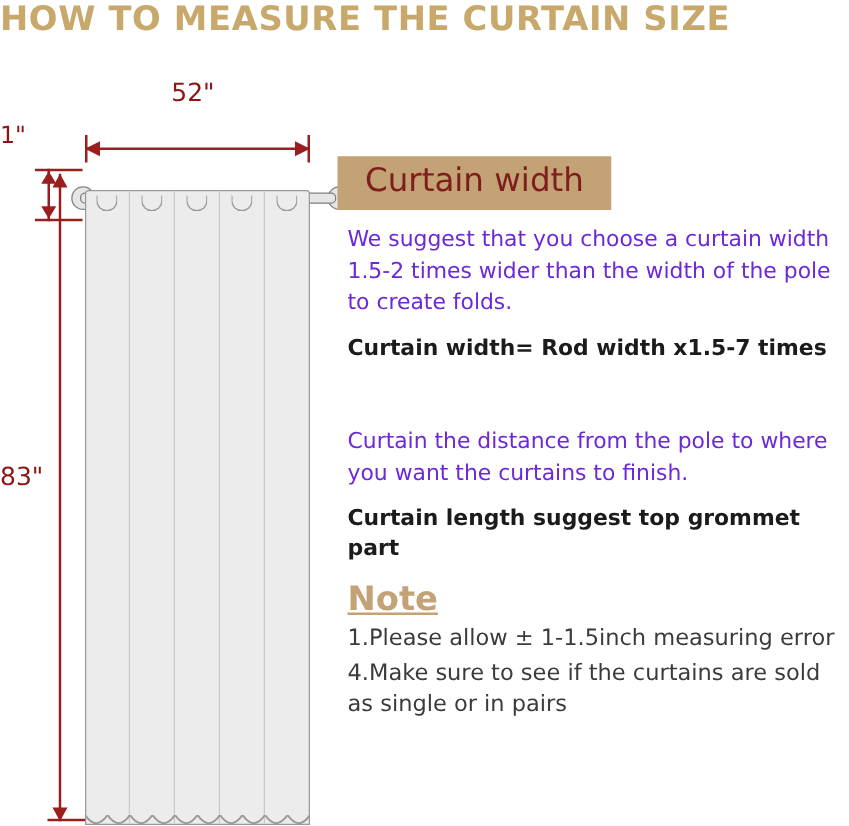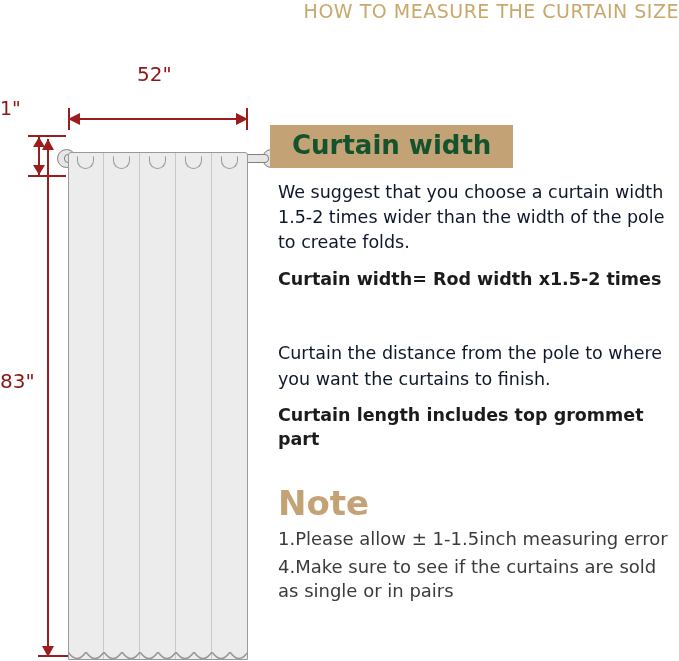--- a/index.html
+++ b/index.html
@@ -20,23 +20,23 @@
     width: 679px;
     height: 661px;
   }
 
   
   .title {
     position: absolute;
     left: 0;
     top: 0;
     width: 679px;
-    text-align: right;
-    font-size: 19px;
-    font-weight: normal;
+    text-align: left;
+    font-size: 27px;
+    font-weight: bold;
     letter-spacing: 0.5px;
     color: #c8a86b;
     font-family: "DejaVu Sans", "Liberation Sans", sans-serif;
     white-space: nowrap;
   }
 
   
   .diagram {
     position: absolute;
     left: 0;
@@ -242,52 +242,53 @@
   .content {
     position: absolute;
     left: 270px;
     top: 125px;
     width: 409px;
   }
 
   .banner {
     display: inline-block;
     background: #c3a275;
-    color: #14532d;
+    color: #7f1d1d;
     font-size: 26px;
-    font-weight: bold;
+    font-weight: normal;
     padding: 6px 22px 8px 22px;
     margin: 0;
     line-height: 1.1;
     white-space: nowrap;
   }
   #width-banner-wrap { margin-top: 0px; }
   #length-banner-wrap { margin-top: 50px; }
 
   .body-text {
-    color: #0f172a;
+    color: #6d28d9;
     font-size: 17.5px;
     line-height: 1.45;
     margin: 12px 0 0 8px;
     width: 400px;
   }
   .bold-line {
     color: #1b1b1b;
     font-size: 17.5px;
     font-weight: bold;
     margin: 12px 0 0 8px;
     line-height: 1.35;
   }
 
   .note-title {
     color: #c3a275;
-    font-size: 34px;
+    font-size: 27px;
     font-weight: bold;
-    margin: 34px 0 0 8px;
+    margin: 14px 0 0 8px;
     line-height: 1.1;
+    text-decoration: underline;
   }
   .note-line {
     color: #3b3b3b;
     font-size: 18px;
     line-height: 1.35;
     margin: 4px 0 0 8px;
   }
 </style>
 </head>
 <body>
@@ -338,26 +339,26 @@
     <svg class="curtain-bottom-scallops" viewBox="0 0 180 14" preserveAspectRatio="none">
       <path d="M0 0 Q 9 13 18 0 Q 27 13 36 0 Q 45 13 54 0 Q 63 13 72 0 Q 81 13 90 0 Q 99 13 108 0 Q 117 13 126 0 Q 135 13 144 0 Q 153 13 162 0 Q 171 13 180 0" fill="none" stroke="#9a9a9a" stroke-width="1.6"></path>
     </svg>
   </div>
 
   <div class="content">
 
     <div id="width-banner-wrap">
       <div class="banner">Curtain width</div>
       <p class="body-text">We suggest that you choose a curtain width 1.5-2 times wider than the width of the pole to create folds.</p>
-      <p class="bold-line">Curtain width= Rod width x1.5-2 times</p>
+      <p class="bold-line">Curtain width= Rod width x1.5-7 times</p>
     </div>
 
     <div id="length-banner-wrap">
       <p class="body-text">Curtain the distance from the pole to where you want the curtains to finish.</p>
-      <p class="bold-line">Curtain length includes top grommet part</p>
+      <p class="bold-line">Curtain length suggest top grommet part</p>
     </div>
 
     <div>
       <div class="note-title">Note</div>
       <p class="note-line">1.Please allow ± 1-1.5inch measuring error</p>
       <p class="note-line">4.Make sure to see if the curtains are sold as single or in pairs</p>
     </div>
 
   </div>
 </div>

